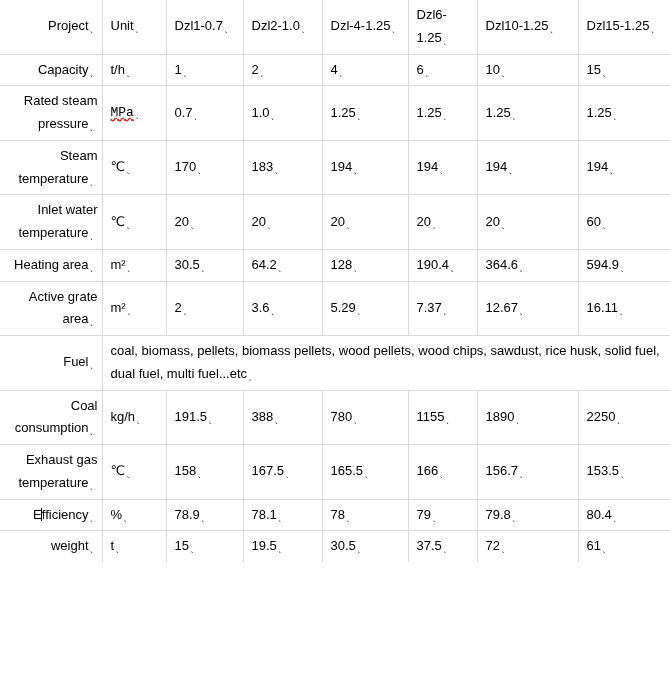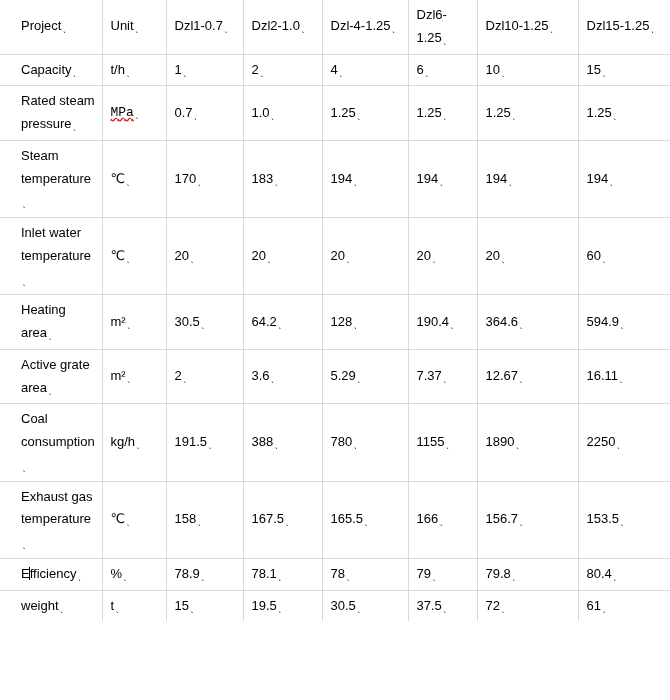--- a/index.html
+++ b/index.html
@@ -22,22 +22,22 @@
   }
   #spec-table td {
     border: 1px solid #d9d9d9;
     padding: 4px 8px;
     vertical-align: middle;
     line-height: 1.75;
     word-wrap: break-word;
   }
   
   #spec-table td.label-cell {
-    text-align: left;
-    padding-left: 21px;
+    text-align: right;
+    padding-left: 12px;
     padding-right: 4px;
   }
   
   #spec-table td.value-cell,
   #spec-table td.unit-cell,
   #spec-table td.fuel-cell {
     text-align: left;
   }
   
   #spec-table tr:first-child td { border-top: none; }
@@ -151,20 +151,24 @@
         <td class="label-cell"><span class="cell-text">Active grate area<span class="mark">、</span></span></td>
         <td class="unit-cell"><span class="cell-text">m²<span class="mark">、</span></span></td>
         <td class="value-cell"><span class="cell-text">2<span class="mark">、</span></span></td>
         <td class="value-cell"><span class="cell-text">3.6<span class="mark">、</span></span></td>
         <td class="value-cell"><span class="cell-text">5.29<span class="mark">、</span></span></td>
         <td class="value-cell"><span class="cell-text">7.37<span class="mark">、</span></span></td>
         <td class="value-cell"><span class="cell-text">12.67<span class="mark">、</span></span></td>
         <td class="value-cell"><span class="cell-text">16.11<span class="mark">、</span></span></td>
       </tr>
       <tr>
+        <td class="label-cell"><span class="cell-text">Fuel<span class="mark">、</span></span></td>
+        <td class="fuel-cell" colspan="7"><span class="cell-text">coal, biomass, pellets, biomass pellets, wood pellets, wood chips, sawdust, rice husk, solid fuel, dual fuel, multi fuel...etc<span class="mark">、</span></span></td>
+      </tr>
+      <tr>
         <td class="label-cell"><span class="cell-text">Coal consumption<span class="mark">、</span></span></td>
         <td class="unit-cell"><span class="cell-text">kg/h<span class="mark">、</span></span></td>
         <td class="value-cell"><span class="cell-text">191.5<span class="mark">、</span></span></td>
         <td class="value-cell"><span class="cell-text">388<span class="mark">、</span></span></td>
         <td class="value-cell"><span class="cell-text">780<span class="mark">、</span></span></td>
         <td class="value-cell"><span class="cell-text">1155<span class="mark">、</span></span></td>
         <td class="value-cell"><span class="cell-text">1890<span class="mark">、</span></span></td>
         <td class="value-cell"><span class="cell-text">2250<span class="mark">、</span></span></td>
       </tr>
       <tr>

